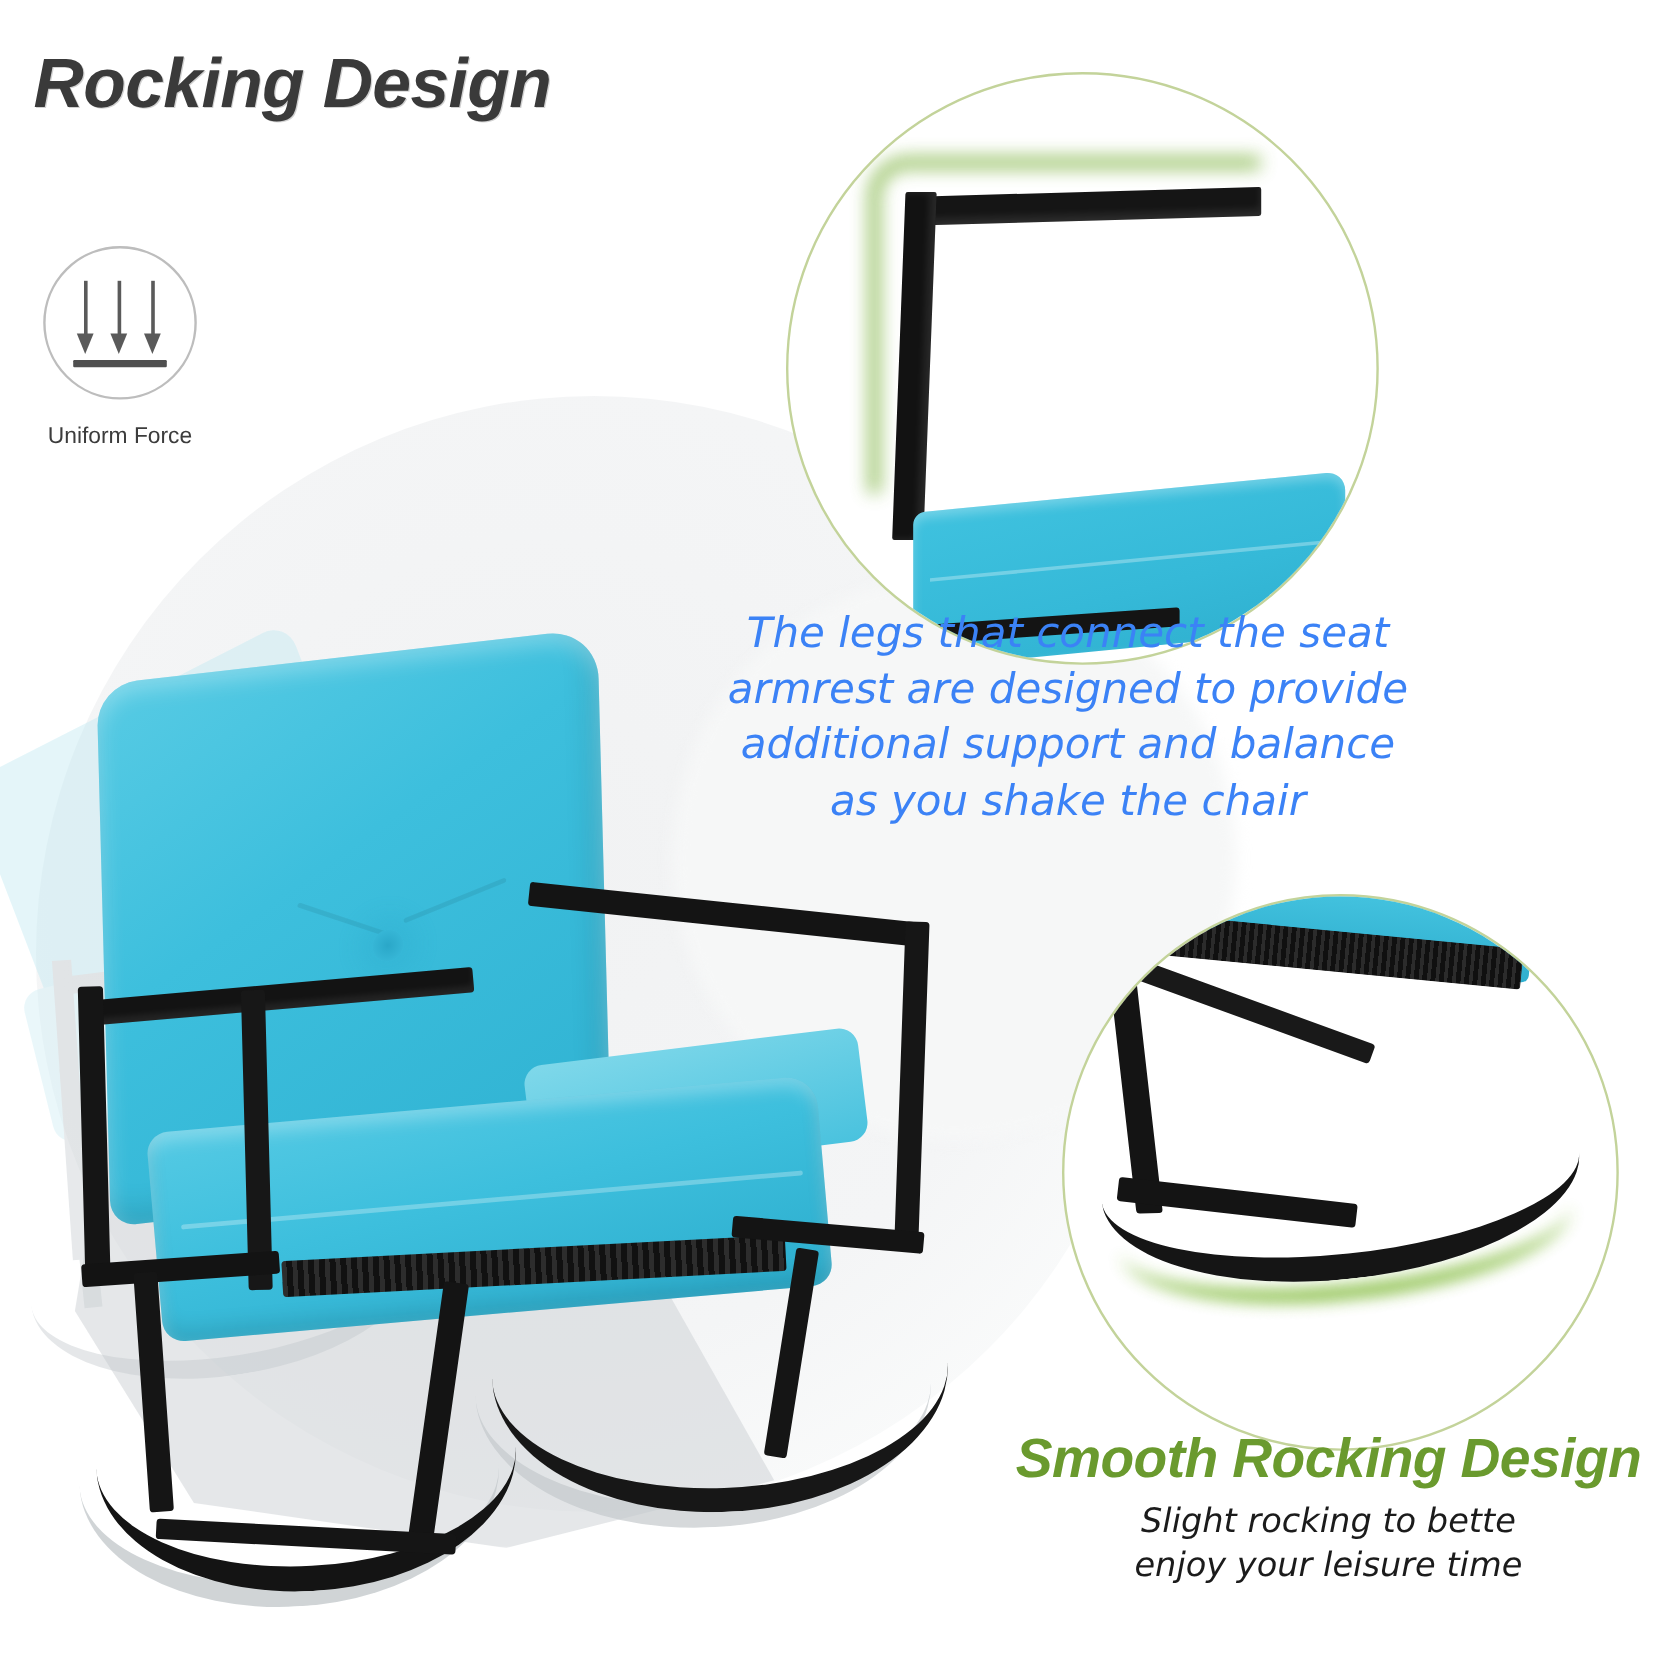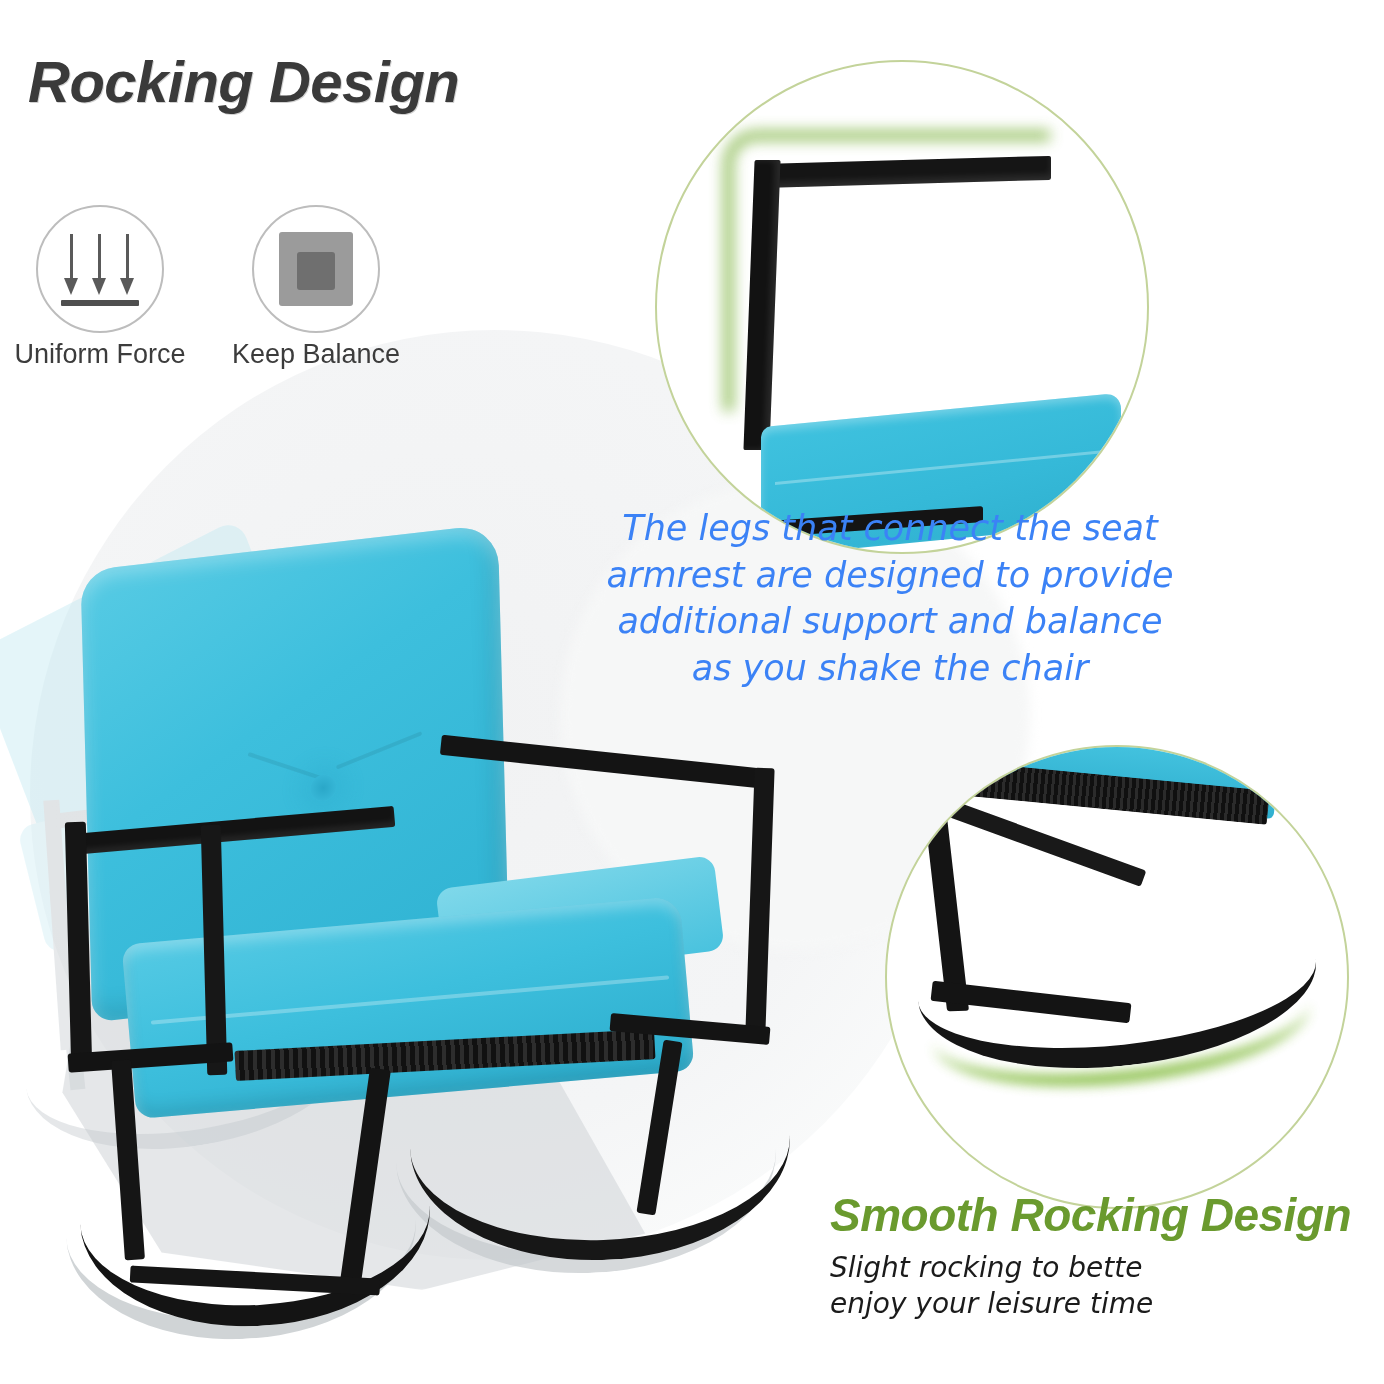--- a/index.html
+++ b/index.html
@@ -13,36 +13,36 @@
   #stage{position:absolute;inset:0;width:1384px;height:1384px;overflow:hidden;background:#fff;}
 
   
   .bg-blob{position:absolute;border-radius:50%;background:#f3f4f5;}
   .bg-blob-main{left:30px;top:330px;width:930px;height:930px;
     background:radial-gradient(circle at 45% 42%, #f1f2f3 0%, #f4f5f6 55%, #fafbfb 80%, #ffffff 100%);}
   .bg-blob-soft{left:560px;top:480px;width:470px;height:470px;background:#f6f7f7;filter:blur(6px);}
 
   
   .title{
-    position:absolute;left:28px;top:48px;
+    position:absolute;left:28px;top:36px;
     font-size:58px;font-weight:bold;font-style:italic;
     color:#3a3a3a;letter-spacing:-0.5px;white-space:nowrap;
     text-shadow:1px 1px 0 rgba(0,0,0,.18);
   }
 
   
   .features{position:absolute;left:10px;top:205px;display:flex;gap:36px;}
   .feature{width:180px;display:flex;flex-direction:column;align-items:center;}
   .fcircle{
     width:124px;height:124px;border-radius:50%;
     border:2px solid #bdbdbd;background:#fff;
     display:flex;align-items:center;justify-content:center;
     position:relative;
   }
-  .flabel{margin-top:6px;font-size:27px;color:#3c3c3c;white-space:nowrap;}
+  .flabel{margin-top:20px;font-size:19px;color:#3c3c3c;white-space:nowrap;}
 
   
   .ic-force{position:relative;width:78px;height:74px;}
   .ic-force .arw{position:absolute;top:2px;width:3px;height:46px;background:#5a5a5a;}
   .ic-force .arw::after{
     content:"";position:absolute;left:-6px;top:44px;
     border-left:7.5px solid transparent;border-right:7.5px solid transparent;
     border-top:17px solid #5a5a5a;
   }
   .ic-force .a1{left:9px;} .ic-force .a2{left:37px;} .ic-force .a3{left:65px;}
@@ -126,21 +126,21 @@
     transform:rotate(-6deg);filter:blur(6px);opacity:.9;
   }
 
   
   .para{
     position:absolute;left:600px;top:505px;width:580px;
     font-family:"DejaVu Sans", sans-serif;
     font-style:italic;font-size:35px;line-height:1.33;
     color:#3b82f6;text-align:center;
   }
-  .caption-block{position:absolute;left:830px;top:1188px;width:554px;}
+  .caption-block{position:absolute;left:830px;top:1188px;width:554px;text-align:center;}
   .cap-head{
     font-size:46px;font-weight:bold;font-style:italic;color:#6a9a2e;
     white-space:nowrap;letter-spacing:-0.5px;
   }
   .cap-sub{
     margin-top:8px;font-family:"DejaVu Sans", sans-serif;font-style:italic;
     font-size:28px;line-height:1.3;color:#1b1b1b;
   }
 
   
@@ -290,29 +290,20 @@
           <div class="arw a1"></div>
             <div class="arw a2"></div>
             <div class="arw a3"></div>
           <div class="bar"></div>
         </div>
       </div>
       <div class="flabel">Uniform Force</div>
     </div>
 
 
-    <div class="feature">
-      <div class="fcircle">
-        <div class="ic-bal">
-          <div class="sq-out"></div>
-          <div class="sq-in"></div>
-        </div>
-      </div>
-      <div class="flabel">Keep Balance</div>
-    </div>
 
   </div>
 
   <div class="inset inset-top">
     <div class="glow-L"></div>
     <div class="arm-frame">
       <div class="h"></div>
       <div class="v"></div>
     </div>
     <div class="cush-top"></div>

